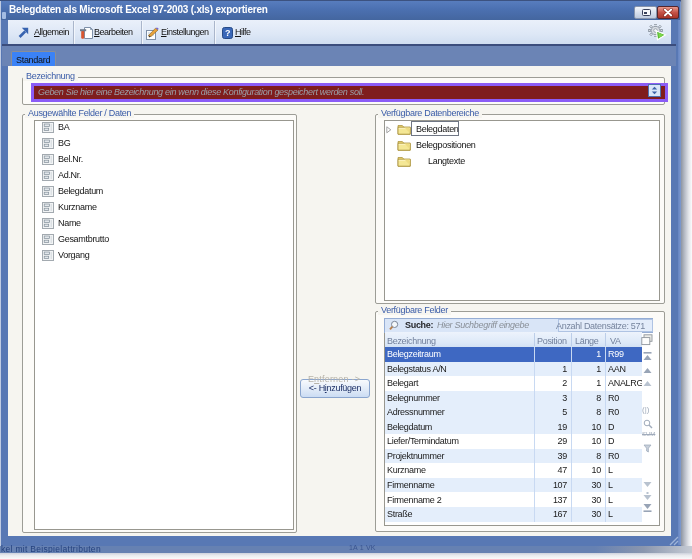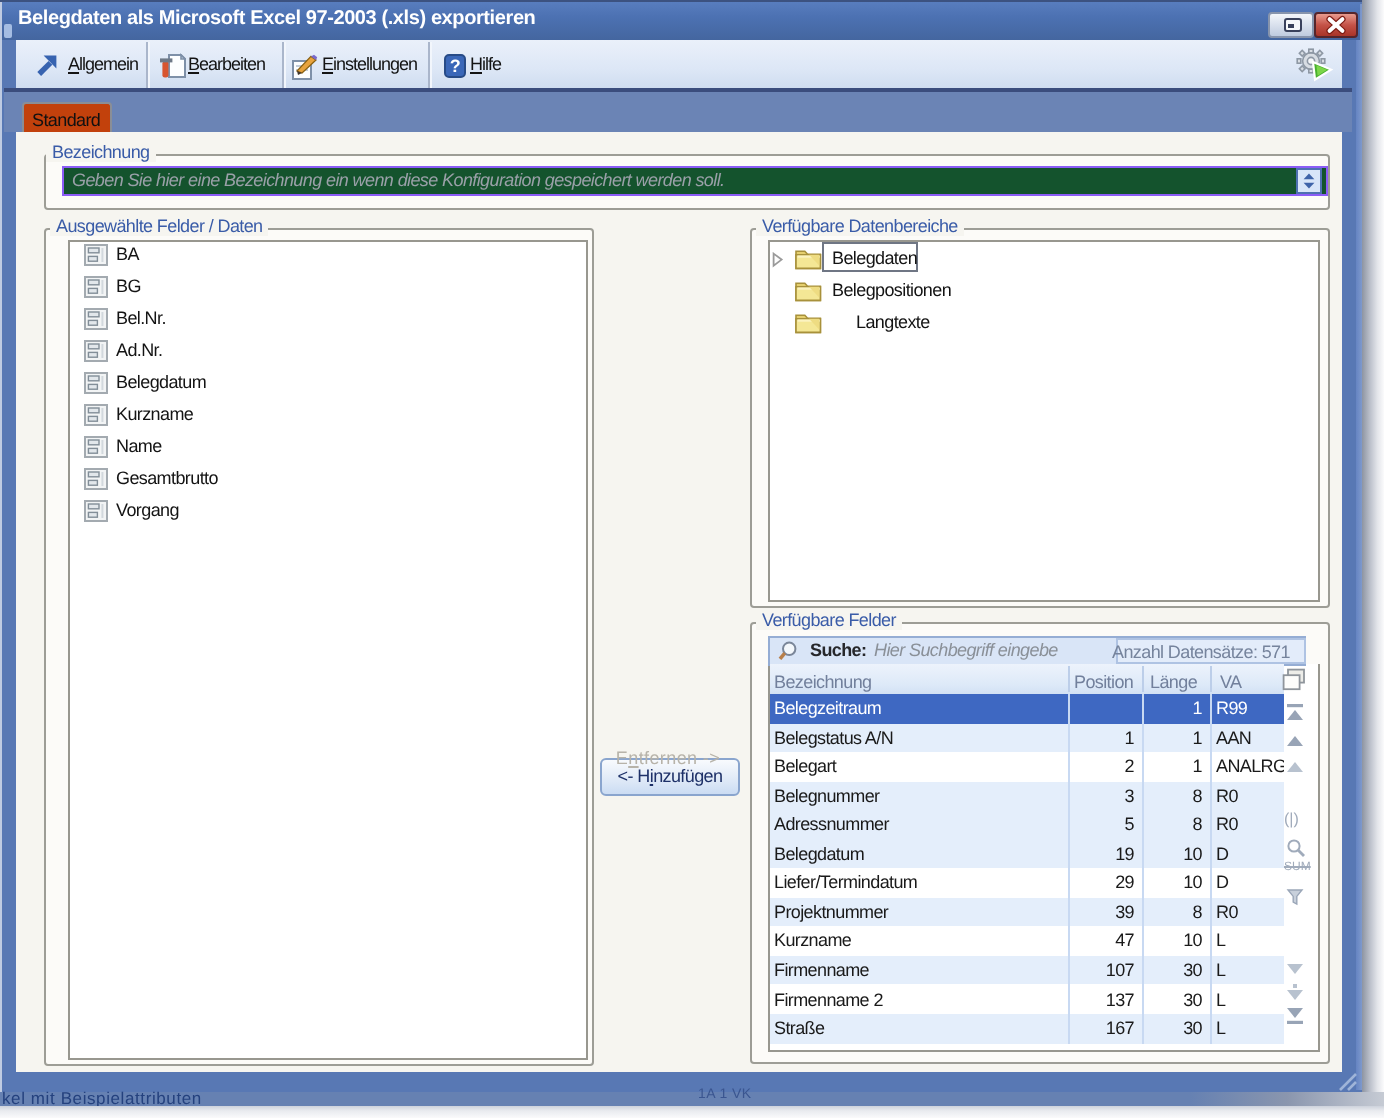--- a/index.html
+++ b/index.html
@@ -18,31 +18,31 @@
   #btn-close{left:657px;width:20px;background:linear-gradient(180deg,#E89B8E 0%,#C45247 50%,#A93428 100%);border:1px solid #55252B;
      }
   
   #toolbar{left:8px;top:20px;width:663px;height:24px;
      background:linear-gradient(180deg,#EAF0FA 0%,#DDE7F6 60%,#CFDDF0 100%);}
   #darkline{left:2px;top:44px;width:674px;height:2px;background:#3B4D7D;}
   .tbtxt{top:27px;font-size:9px;color:#141414;letter-spacing:-0.5px;}
   .tbsep{top:21px;width:1px;height:23px;background:#AAB6CB;border-right:1px solid #F2F6FC;}
   
   #tabstrip{left:2px;top:46px;width:674px;height:20px;background:#6B84B5;}
-  #tab{left:11px;top:51px;width:43px;height:15px;background:#c2410c;
+  #tab{left:11px;top:51px;width:43px;height:15px;background:#3b82f6;
       border:1px solid #8A8E96;border-bottom:none;border-radius:2px 2px 0 0;}
   #tab span{position:absolute;left:4px;top:3px;font-size:9px;color:#111;}
   
   #content{left:8px;top:66px;width:663px;height:470px;background:#F6F5F0;}
   .fieldset{position:absolute;border:1px solid #9D9D96;border-radius:2px;background:#FCFBF8;}
   .flabel{position:absolute;font-size:9px;color:#3A5CA8;background:#F6F5F0;padding:0 3px;}
   .whitebox{position:absolute;background:#fff;border:1px solid #98978F;}
   .itemtxt{position:absolute;font-size:9px;color:#141414;}
   
-  #combo{left:31px;top:83px;width:631px;height:13px;background:#14532d;border:1px solid #8b5cf6;}
+  #combo{left:31px;top:83px;width:631px;height:13px;background:#7f1d1d;border:3px solid #8b5cf6;}
   #combo .ph{position:absolute;left:4px;top:1px;font-style:italic;color:#9AA0A8;font-size:9px;}
   #combo-btn{left:648px;top:84px;width:11px;height:11px;background:#D8E5F8;border:1px solid #4E70B0;}
   
   #btn-add{left:300px;top:351px;width:68px;height:17px;border:1px solid #8AA5CE;border-radius:3px;
      background:linear-gradient(180deg,#F8FAFD 0%,#E3ECF8 50%,#CBDCF3 100%);
      text-align:center;line-height:16px;font-size:9px;color:#1E3168;margin-top:28px;}
   #btn-rem{left:300px;top:374px;width:68px;text-align:center;font-size:9px;color:#B7B3A9;letter-spacing:0.2px;}
   
   #searchbar{left:384px;top:318px;width:267px;height:13px;background:#D9E5F7;border:1px solid #95ADD4;}
   #anzbox{left:558px;top:319px;width:93px;height:11px;background:#E3ECFA;border:1px solid #AFC3E3;}

